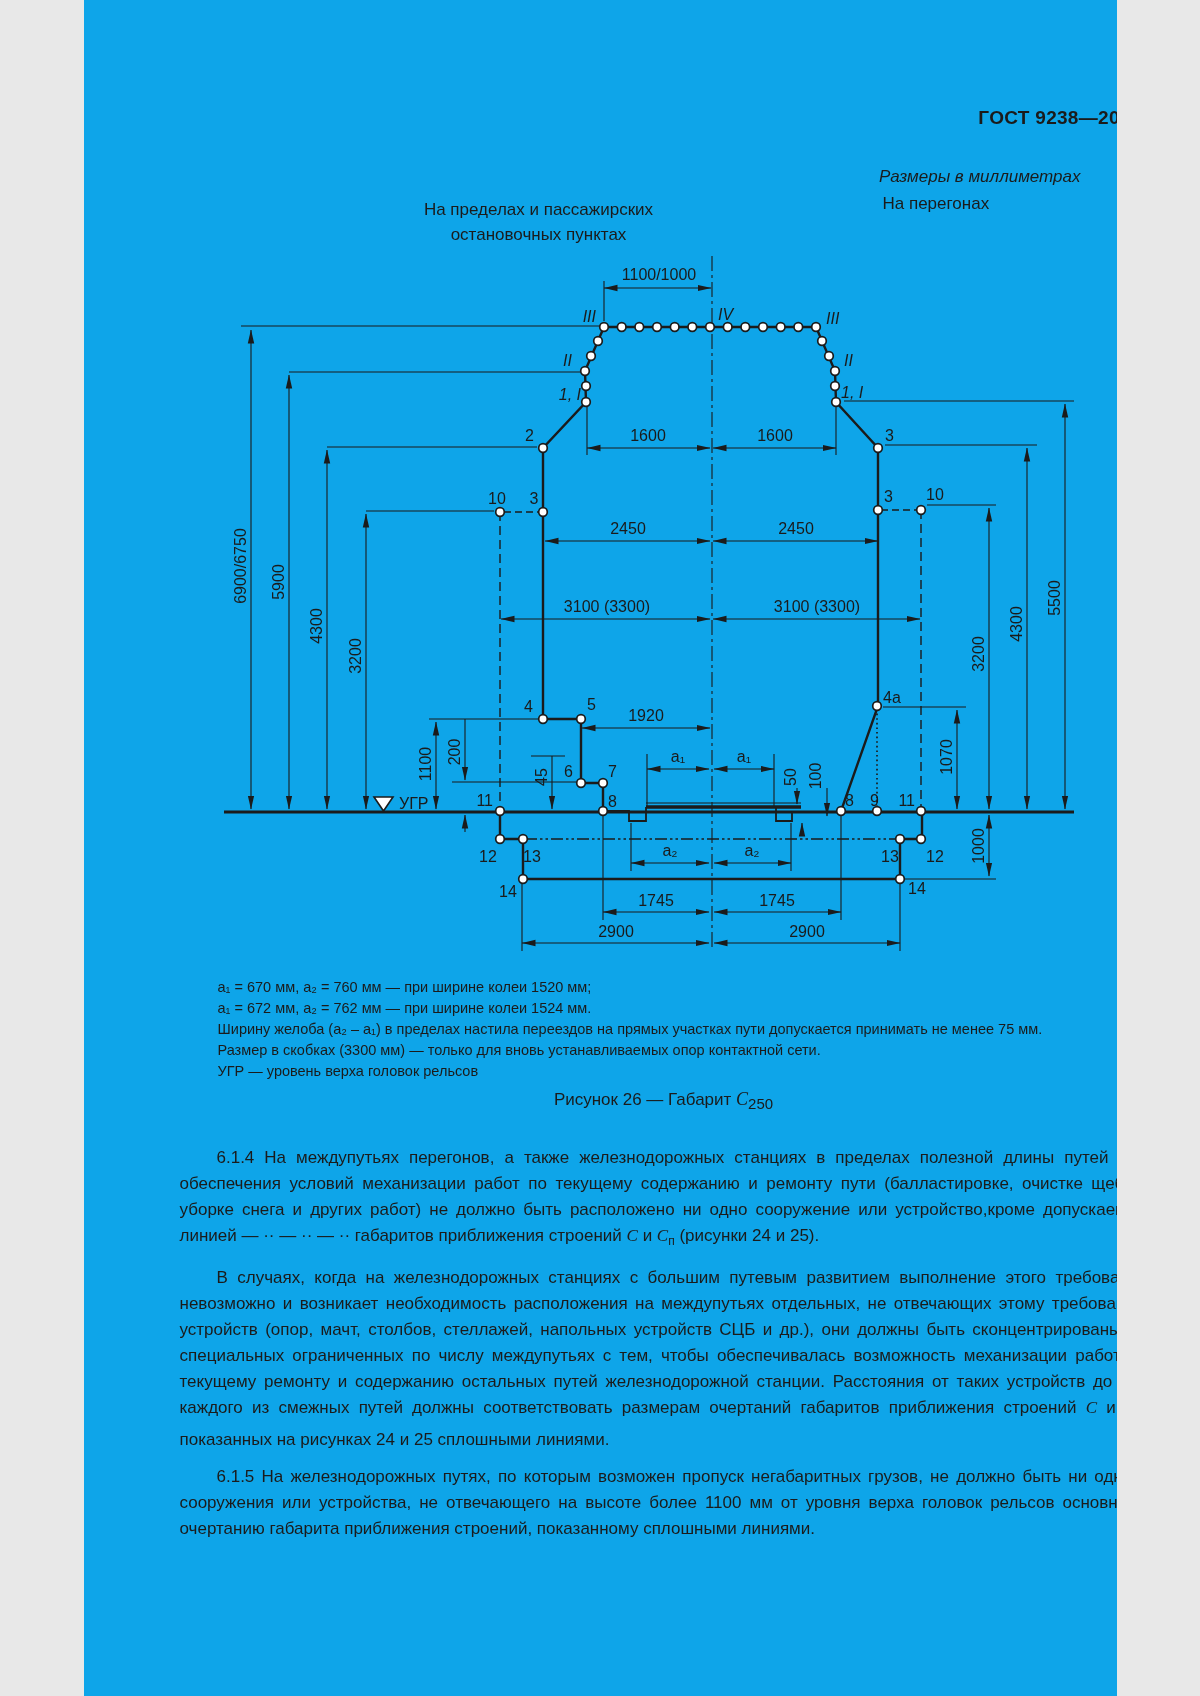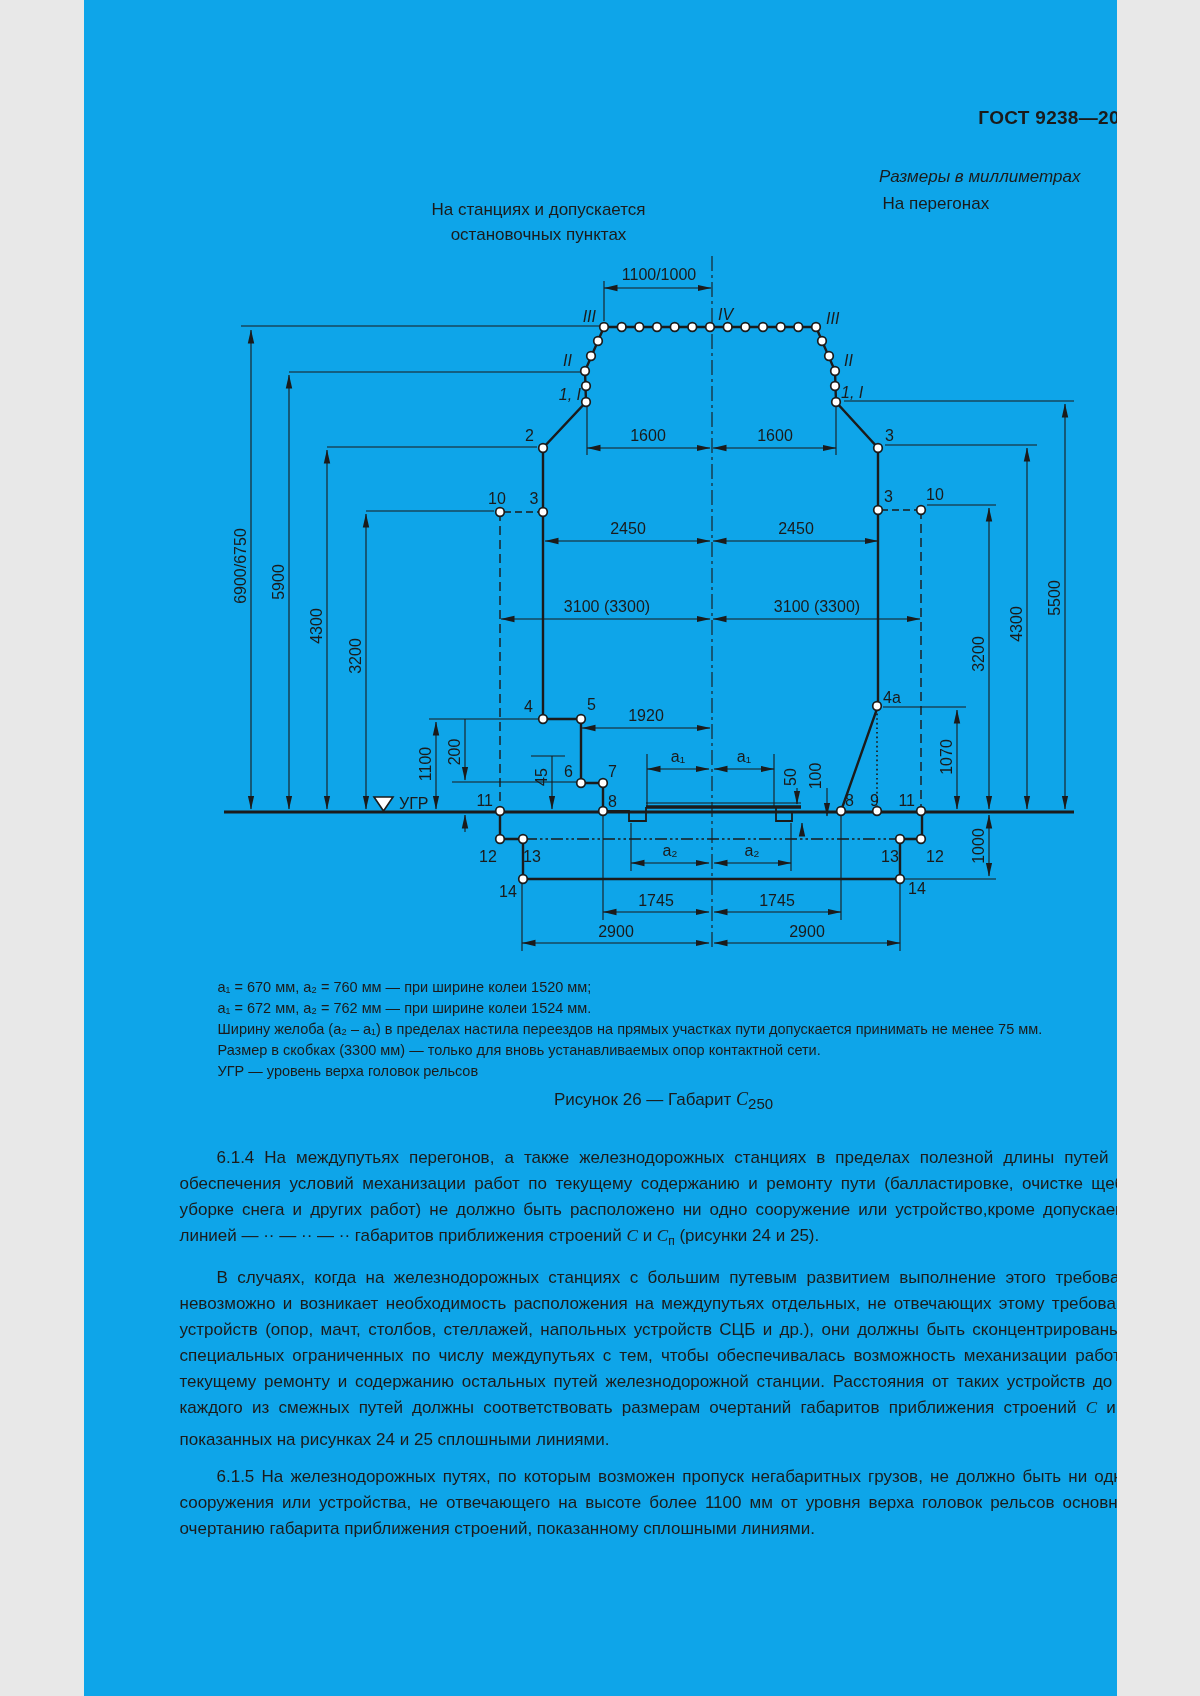--- a/index.html
+++ b/index.html
@@ -29,21 +29,21 @@
   .pagenum{position:absolute;top:1520px;left:0;width:1085px;text-align:right;font-size:17px;}
 </style>
 </head>
 <body>
 
 <div class="page">
 
   <div class="hdr">ГОСТ 9238—2022</div>
   <div class="units">Размеры в миллиметрах</div>
   <div class="collab-l">
-    <div>На станциях и допускается</div>
+    <div>На пределах и пассажирских</div>
     <div>остановочных пунктах</div>
   </div>
   <div class="collab-r">На перегонах</div>
 
   <svg class="diagram" width="1200" height="965" viewBox="0 0 1200 965">
     <defs>
       <marker id="arw" viewBox="0 0 14 8" refX="13.5" refY="4" markerWidth="14" markerHeight="8" orient="auto-start-reverse" markerUnits="userSpaceOnUse">
         <path d="M14,4 L0,0.8 L0,7.2 Z" fill="#1b1b1b"></path>
       </marker>
     </defs>

